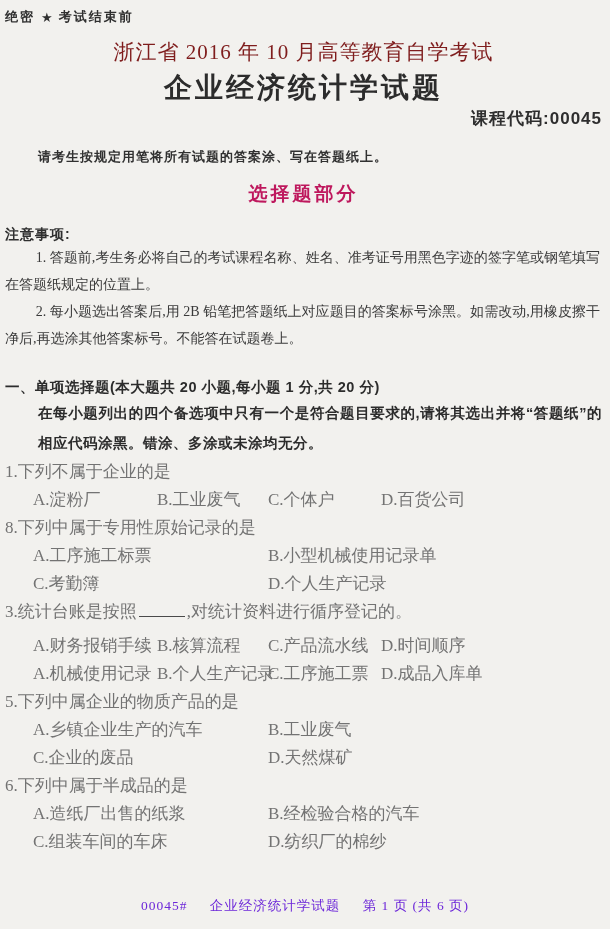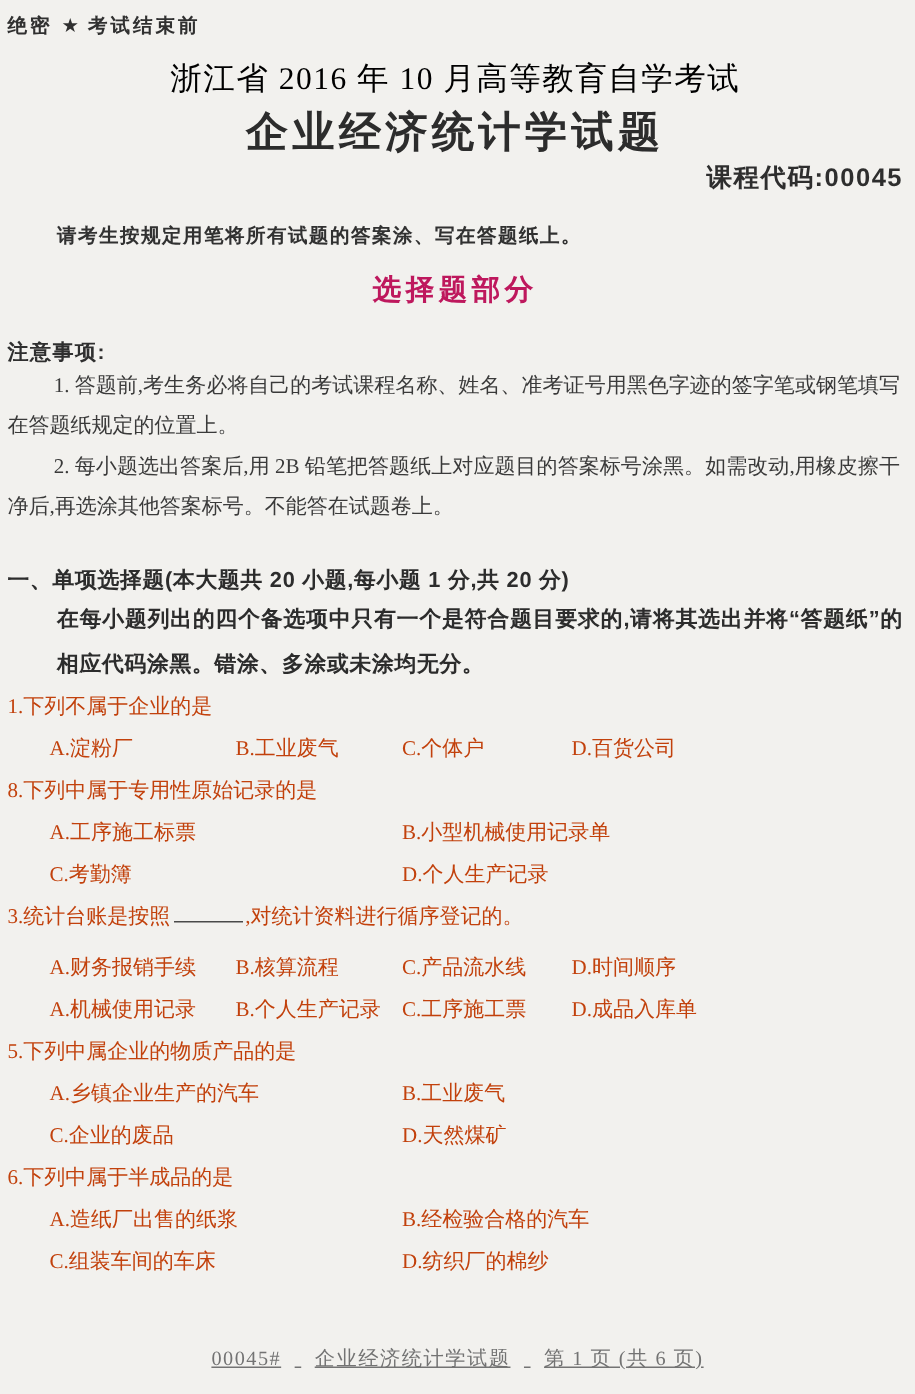--- a/index.html
+++ b/index.html
@@ -18,21 +18,21 @@
     padding:8px 8px 0 5px;
   }
   .hei{font-family:"Liberation Sans","DejaVu Sans",sans-serif;}
   .secrecy{
     font-weight:bold;font-size:13px;color:#303030;
     letter-spacing:2px;display:flex;align-items:center;gap:6px;
   }
   .star{font-size:13px;letter-spacing:0;}
   .exam-session{
     text-align:center;font-size:21px;letter-spacing:1px;
-    margin-top:12px;line-height:28px;color:#000000;
+    margin-top:12px;line-height:28px;color:#7f1d1d;
   }
   .paper-title{
     text-align:center;font-size:28px;font-weight:bold;
     letter-spacing:3px;margin-top:4px;line-height:36px;color:#2c2c2c;
   }
   .course-code{
     text-align:right;font-size:17px;font-weight:bold;
     letter-spacing:1px;margin-top:2px;line-height:22px;color:#2e2e2e;
   }
   .instruction{
@@ -53,41 +53,40 @@
     padding-right:2px;
   }
   .sec1-heading{
     font-weight:bold;font-size:14.5px;margin-top:24px;line-height:22px;
     color:#2c2c2c;letter-spacing:0.5px;
   }
   .sec1-desc{
     font-weight:bold;font-size:14.5px;margin-left:33px;line-height:30px;
     color:#2c2c2c;text-align:justify;letter-spacing:0.5px;
   }
-  .question{font-size:14px;color:#c2410c;}
+  .question{font-size:17px;color:#737373;}
   .stem{line-height:28px;}
   .opts4{
     display:grid;grid-template-columns:124px 111px 113px auto;
     padding-left:28px;line-height:28px;
   }
   .opts2{
     display:grid;grid-template-columns:235px auto;
     padding-left:28px;line-height:28px;
   }
   .opt{white-space:nowrap;}
   .blank{
     display:inline-block;width:46px;height:4px;
     border-bottom:1.5px solid #4a4a4a;margin:0 2px;
   }
   .q3-opts{margin-top:6px;}
   .footer{
     position:absolute;left:0;bottom:14px;width:100%;
-    text-align:center;font-size:13.5px;color:#737373;
+    text-align:center;font-size:13.5px;color:#6d28d9;
     letter-spacing:1px;
-    text-decoration:underline;
   }
   .footer span{margin:0 9px;}
 </style>
 </head>
 <body>
 
 <div class="page">
 
   <div class="secrecy hei">
     <span>绝密</span>

